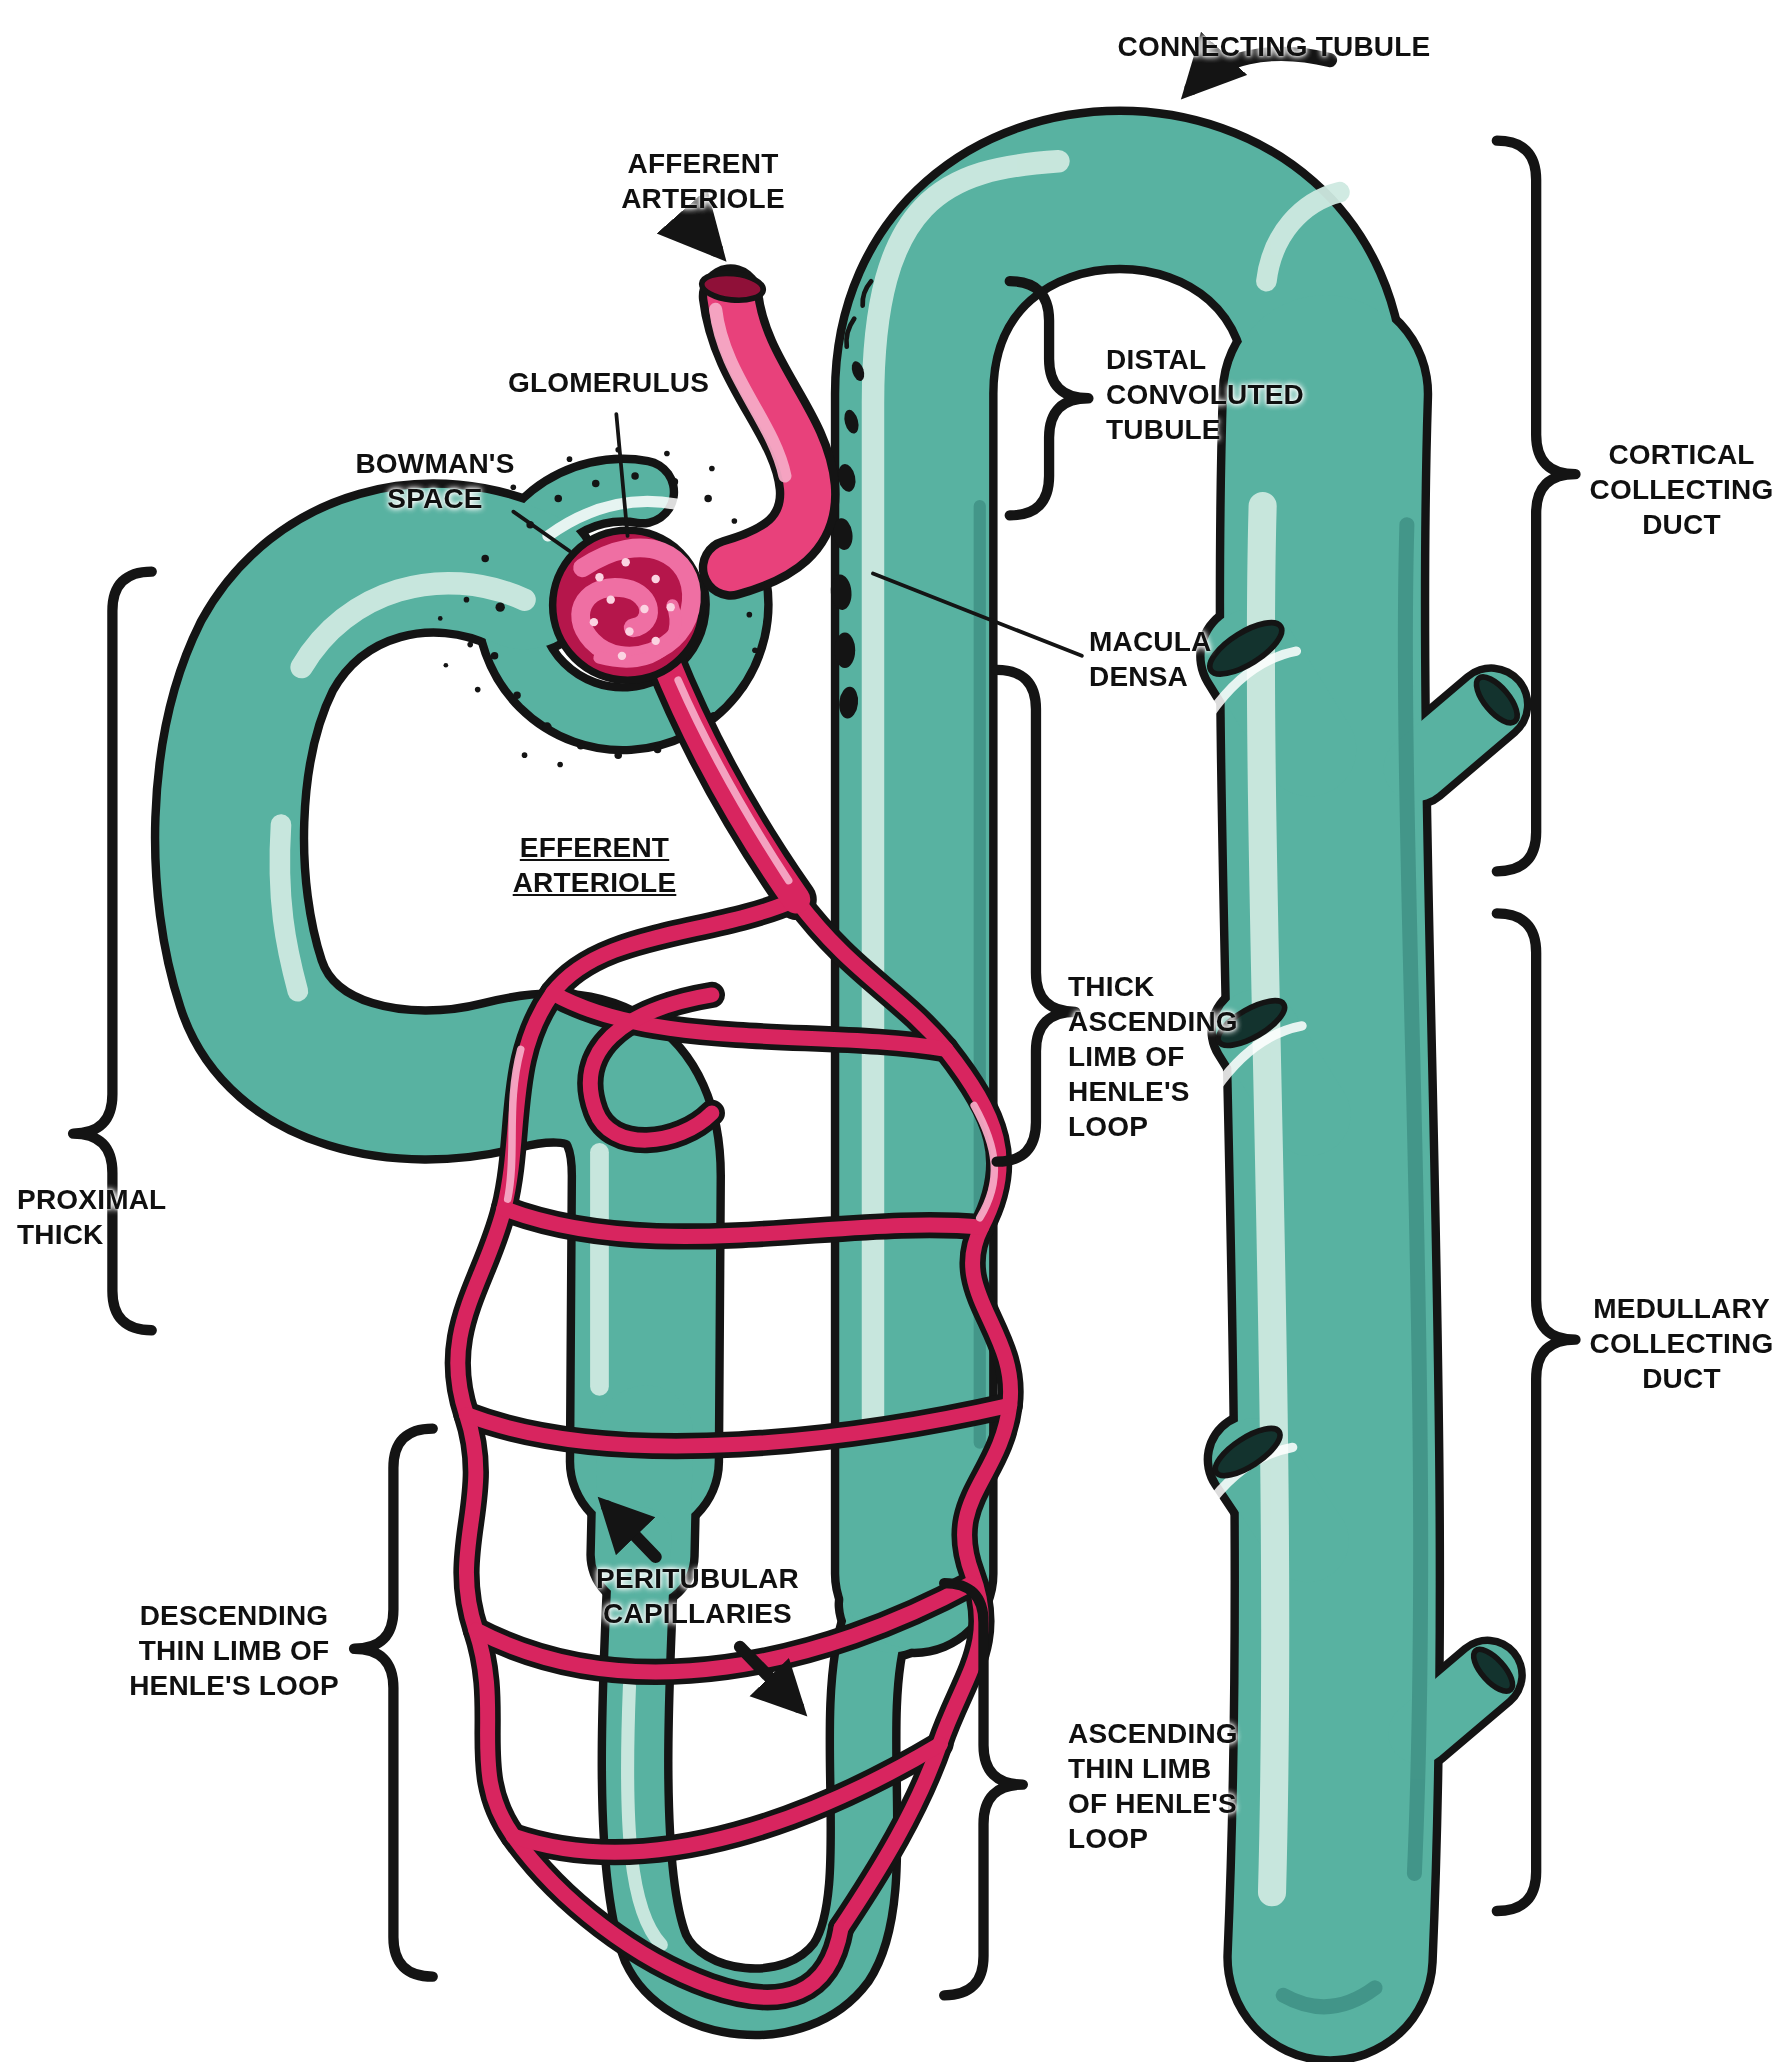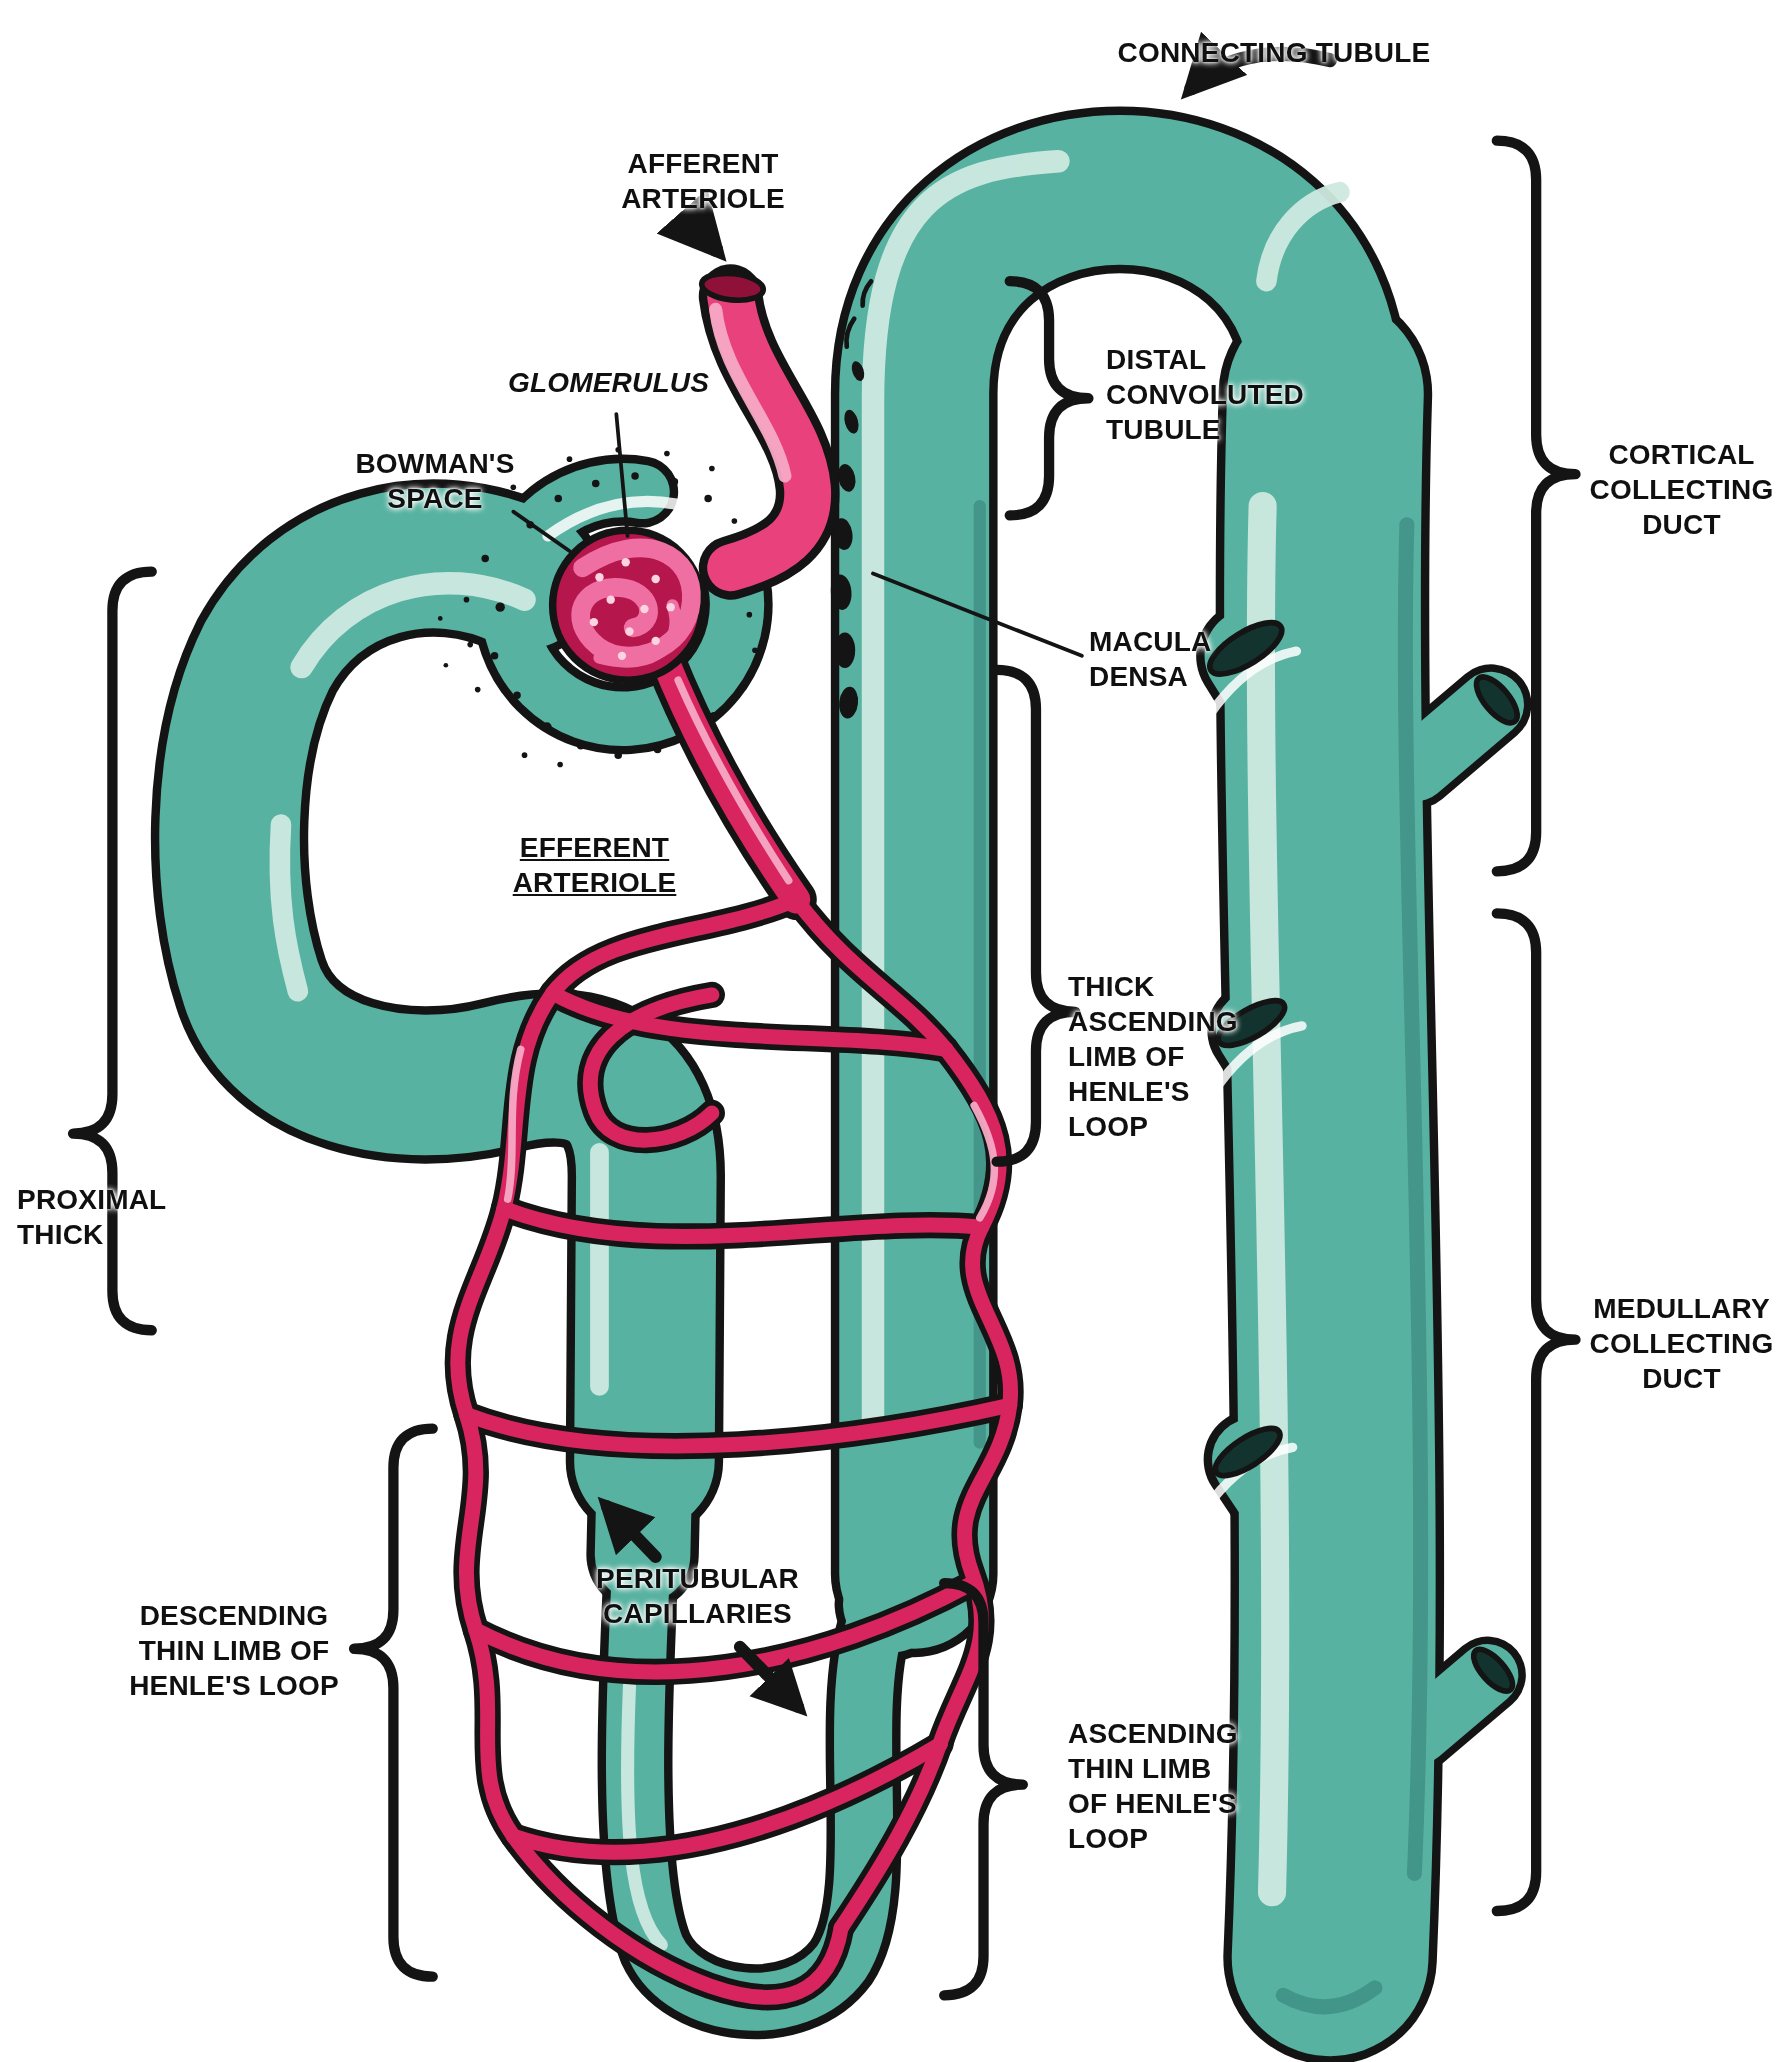--- a/index.html
+++ b/index.html
@@ -198,24 +198,24 @@
   </g>
 
   <g fill="none" stroke="#141414" stroke-linecap="round">
     <path stroke-width="15" marker-end="url(#ah)" d="M 1420,64 C 1355,48 1302,62 1272,94"></path>
     <path stroke-width="16" marker-end="url(#ah)" d="M 734,232 L 764,266"></path>
     <path stroke-width="13" marker-end="url(#ah)" d="M 700,1662 L 648,1608"></path>
     <path stroke-width="13" marker-end="url(#ah)" d="M 790,1758 L 852,1822"></path>
   </g>
 </svg>
 
-<div class="lbl ctr" style="left:1049px;top:35px;width:450px;">CONNECTING TUBULE</div>
+<div class="lbl ctr" style="left:1049px;top:29px;width:450px;">CONNECTING TUBULE</div>
 <div class="lbl ctr" style="left:553px;top:146px;width:300px;">AFFERENT
 ARTERIOLE</div>
-<div class="lbl ctr" style="left:468px;top:365px;width:281px;font-style:italic;">GLOMERULUS</div>
+<div class="lbl ctr" style="left:468px;top:365px;width:281px;">GLOMERULUS</div>
 <div class="lbl ctr" style="left:290px;top:446px;width:290px;">BOWMAN'S
 SPACE</div>
 <div class="lbl" style="left:1106px;top:342px;width:281px;">DISTAL
 CONVOLUTED
 TUBULE</div>
 <div class="lbl ctr" style="left:1574px;top:437px;width:215px;">CORTICAL
 COLLECTING
 DUCT</div>
 <div class="lbl" style="left:1089px;top:624px;width:281px;">MACULA
 DENSA</div>

